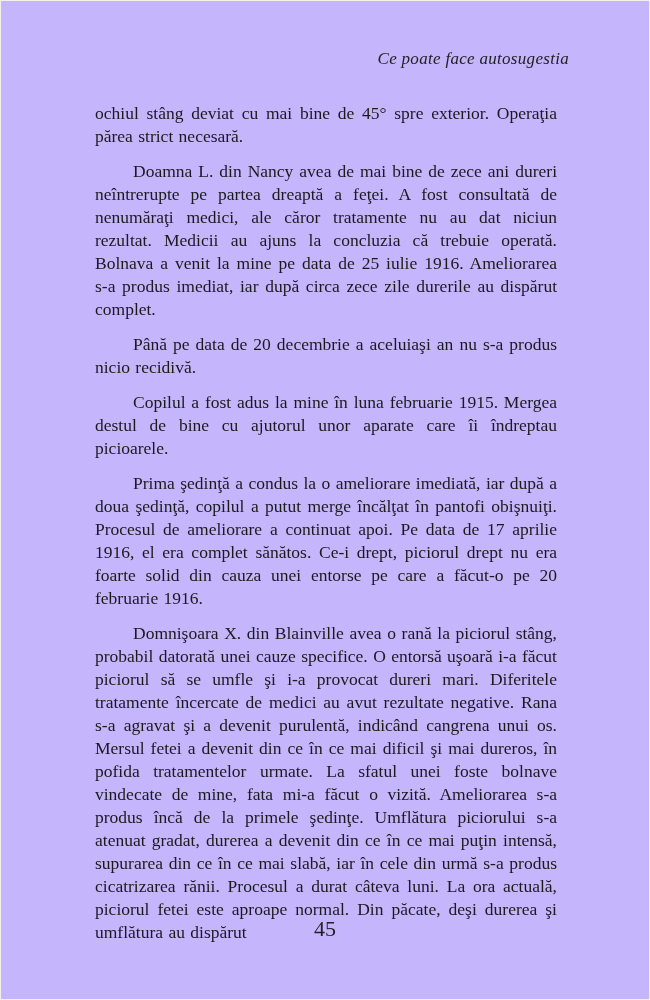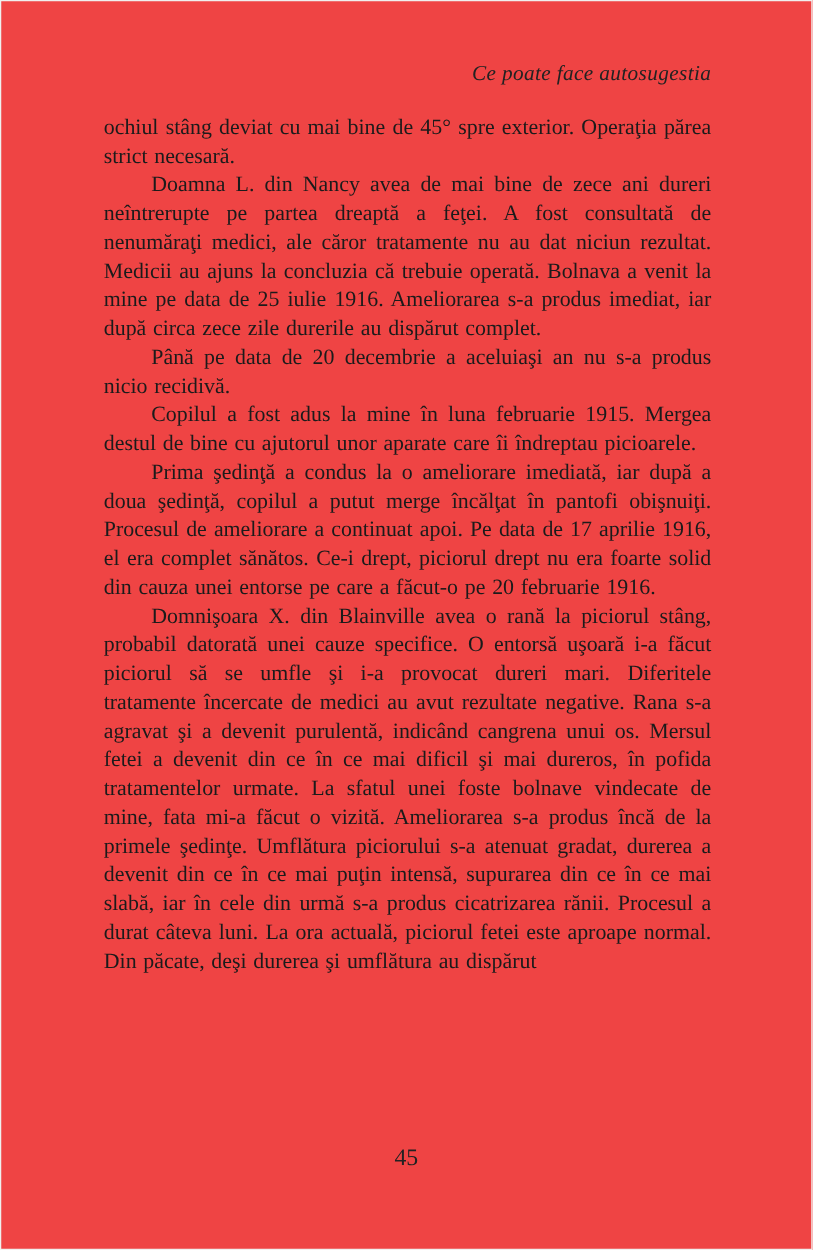--- a/index.html
+++ b/index.html
@@ -4,21 +4,21 @@
 <style>
   html, body {
     margin: 0;
     padding: 0;
     background: #ffffff;
   }
   .page {
     position: relative;
     width: 650px;
     height: 1000px;
-    background: #ef4444;
+    background: #c4b5fd;
     box-shadow: inset 0 0 0 1px #f0f0ee;
     overflow: hidden;
     font-family: "Liberation Serif", "DejaVu Serif", serif;
     color: #1b1b1b;
   }
   .running-header {
     position: absolute;
     top: 49px;
     left: 83px;
     width: 486px;
@@ -33,36 +33,36 @@
   .body-text {
     position: absolute;
     top: 90px;
     left: 83px;
     width: 486px;
     font-size: 17.5px;
     line-height: 23px;
     text-align: justify;
   }
   .para {
-    margin: 0;
+    margin: 12px;
     text-indent: 38px;
     word-spacing: 1px;
   }
   .para.no-indent {
     text-indent: 0;
   }
   .page-footer {
     position: absolute;
     left: 0;
     right: 0;
     top: 916px;
     text-align: center;
   }
   .page-number {
-    font-size: 19px;
+    font-size: 22px;
     color: #222222;
     text-align: right;
   }
 </style>
 </head>
 <body>
 
 <div class="page">
 
   <div class="running-header">

